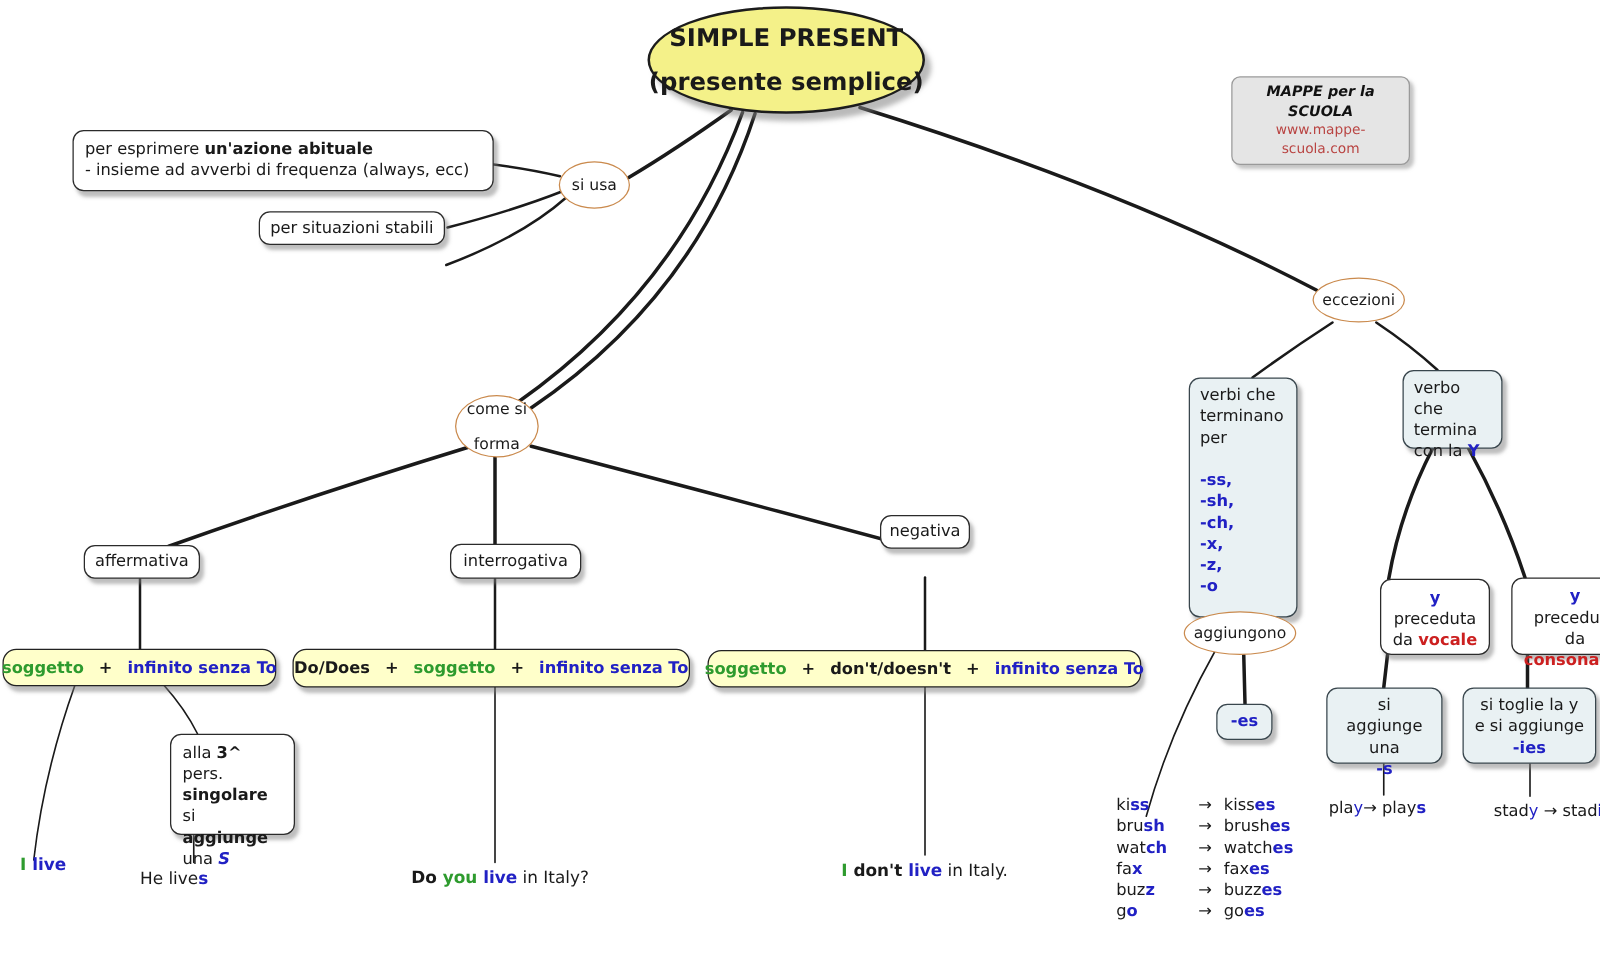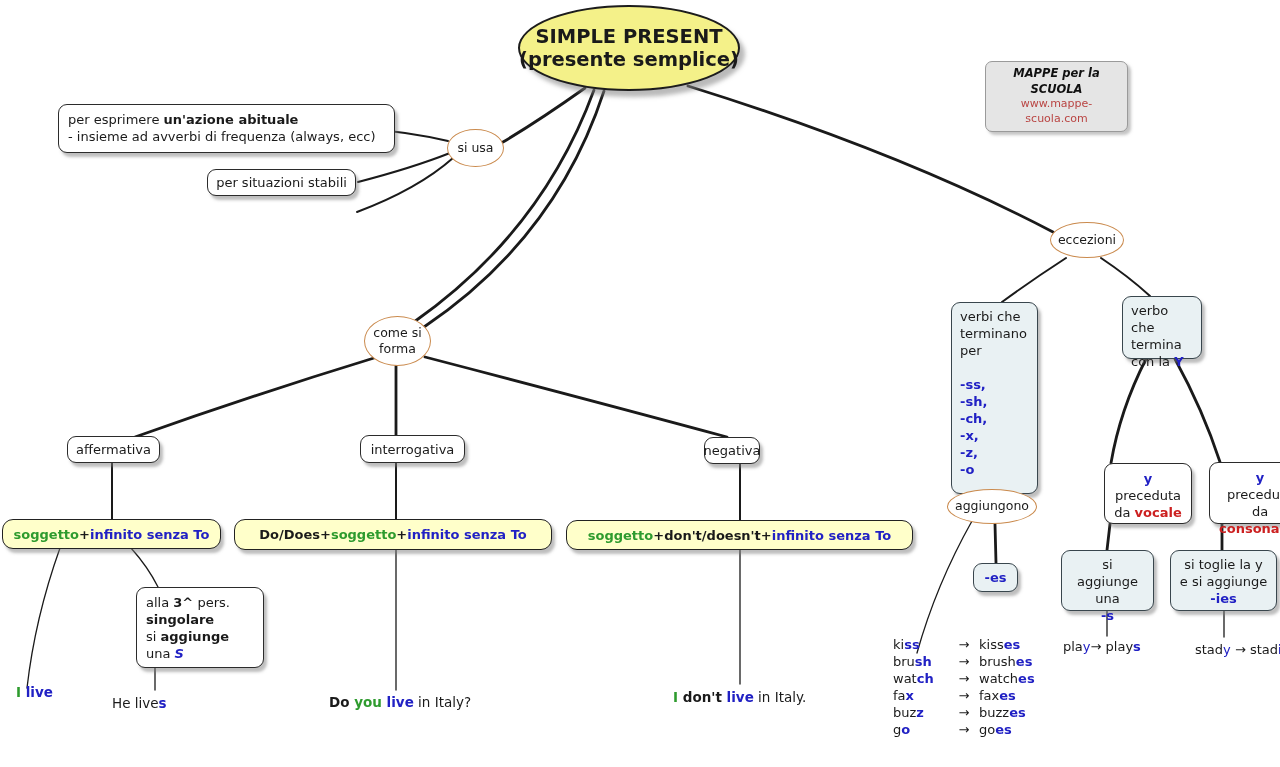--- a/index.html
+++ b/index.html
@@ -5,21 +5,21 @@
   html,body{margin:0;padding:0;background:#ffffff;}
   #map{position:relative;width:1280px;height:767px;background:#fff;
        font-family:"DejaVu Sans","Liberation Sans",sans-serif;color:#1a1a1a;overflow:hidden;}
   svg.edges{position:absolute;left:0;top:0;pointer-events:none;}
   svg.edges path{fill:none;stroke:var(--edge);stroke-linecap:round;}
   .e3{stroke-width:2.8;}
   .e2{stroke-width:2;}
   .e1{stroke-width:1.3;}
   .node{position:absolute;box-sizing:border-box;background:#fff;border:1.4px solid #2b2b2b;
         border-radius:9px;display:flex;align-items:center;justify-content:center;
-        font-size:13px;white-space:nowrap;box-shadow:3px 4px 3px rgba(125,125,125,.5);}
+        font-size:13px;white-space:nowrap;box-shadow:3px 4px 3px rgba(125,125,125,.5);gap:12px;}
   .ellipse{border-radius:50%;border-color:var(--orange);border-width:1.5px;box-shadow:none;
            background:#fff;text-align:center;line-height:1.15;font-size:12.5px;}
   .titleEllipse{border-radius:50%;background:var(--yellow_node);border:2px solid #1c1c1c;
            flex-direction:column;font-size:19.5px;font-weight:600;line-height:1.2;
            box-shadow:5px 6px 4px rgba(130,130,130,.55);}
   .formula{background:var(--yellow_formula);font-weight:bold;font-size:13px;border-radius:11px;
            border:1.5px solid #222;}
   .panel{background:var(--panel);border-radius:9px;border:1.3px solid #39464d;
          display:block;white-space:normal;line-height:17px;padding:5px 8px;}
   .panel.center{text-align:center;}
@@ -93,21 +93,21 @@
     </div>
   <div class="node" style="left:207px;top:169px;width:149px;height:27px;">per situazioni stabili</div>
   <div class="node ellipse" style="left:447px;top:129px;width:57px;height:38px;">si usa</div>
 
   <div class="node ellipse" style="left:364px;top:316px;width:67px;height:50px;flex-direction:column;line-height:1.25;">
       <div><span>come si</span></div>
       <div><span>forma</span></div>
     </div>
   <div class="node" style="left:67px;top:436px;width:93px;height:27px;">affermativa</div>
   <div class="node" style="left:360px;top:435px;width:105px;height:28px;text-align:right;">interrogativa</div>
-  <div class="node" style="left:704px;top:437px;width:56px;height:27px;">negativa</div>
+  <div class="node" style="left:704px;top:412px;width:72px;height:27px;">negativa</div>
 
   <div class="node formula" style="left:2px;top:519px;width:219px;height:30px;">
       <span class="g">soggetto</span>
       <span class="b"> + </span>
       <span class="bl">infinito senza To</span>
     </div>
   <div class="node formula" style="left:234px;top:519px;width:318px;height:31px;">
       <span class="b">Do/Does </span>
       <span class="b"> + </span>
       <span class="g">soggetto</span>
@@ -115,21 +115,21 @@
       <span class="bl">infinito senza To</span>
     </div>
   <div class="node formula" style="left:566px;top:520px;width:347px;height:30px;">
       <span class="g">soggetto</span>
       <span class="b"> + </span>
       <span class="b">don't/doesn't</span>
       <span class="b"> + </span>
       <span class="bl">infinito senza To</span>
     </div>
 
-  <div class="node multiline" style="left:100px;top:587px;width:128px;height:81px;font-size:13px;">
+  <div class="node multiline" style="left:100px;top:587px;width:100px;height:81px;font-size:13px;">
       <div><span>alla </span><span class="b">3^</span><span> pers.</span></div>
       <div><span class="b">singolare</span></div>
       <div><span>si </span><span class="b">aggiunge</span></div>
       <div><span>una </span><span class="bi">S</span></div>
     </div>
 
   <div class="freetext" style="left:16px;top:684px;font-weight:bold;"><span class="g">I</span><span class="bl"> live</span></div>
   <div class="freetext" style="left:112px;top:695px;"><span>He live</span><span class="bl">s</span></div>
   <div class="freetext" style="left:329px;top:694px;"><span class="b">Do</span><span class="g"> you</span><span class="bl"> live</span><span> in Italy?</span></div>
   <div class="freetext" style="left:673px;top:689px;"><span class="g">I</span><span class="b"> don't</span><span class="bl"> live</span><span> in Italy.</span></div>

